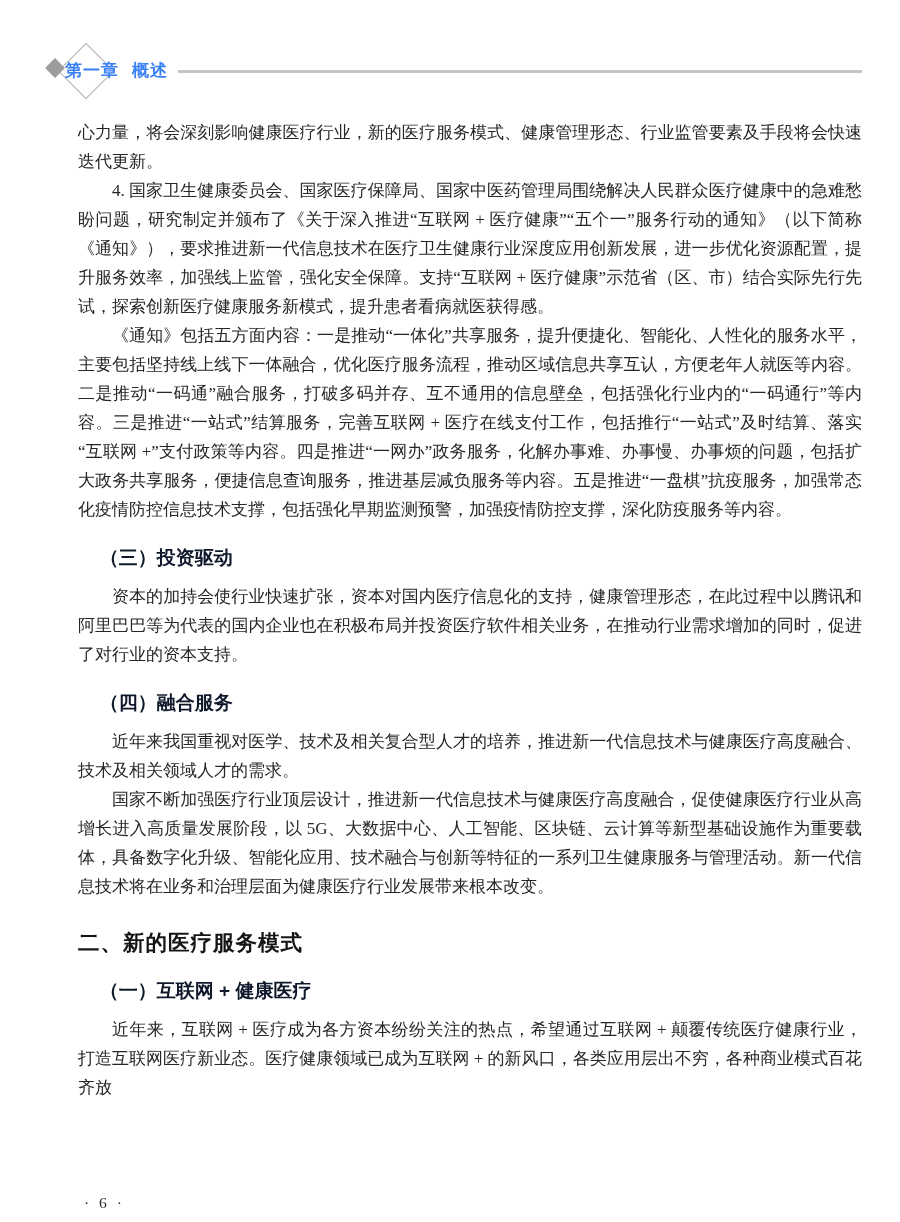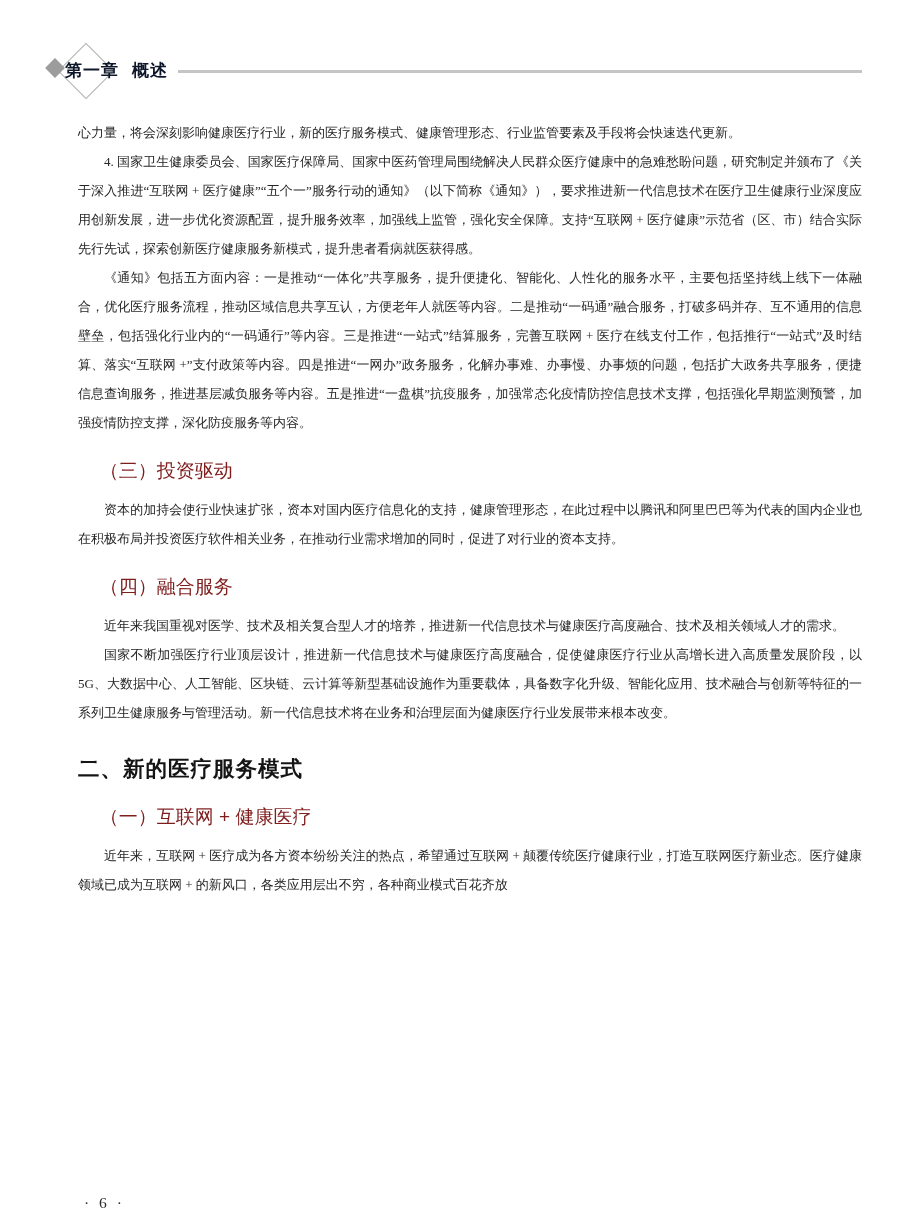--- a/index.html
+++ b/index.html
@@ -37,52 +37,52 @@
     width: 14px; height: 14px;
     background: #9c9c9c;
     transform: rotate(45deg);
   }
   .chapter-title-group {
     position: relative;
     z-index: 2;
     margin-left: 17px;
     font-size: 17px;
     font-weight: 700;
-    color: #0f172a;
+    color: #3b82f6;
     letter-spacing: 1px;
     white-space: nowrap;
     font-family: "Liberation Sans", "DejaVu Sans", sans-serif;
   }
   .chapter-title-group .chapter-title { margin-left: 13px; }
   .header-rule {
     flex: 1;
     height: 3px;
     background: #c5c5c5;
     margin-left: 10px;
     margin-top: 2px;
   }
 
   
   main { margin: 0 38px 0 78px; }
   p {
     margin: 0;
-    font-size: 13px;
+    font-size: 17px;
     line-height: 29px;
     text-align: justify;
     text-justify: inter-ideograph;
     text-indent: 2em;
     color: #262626;
   }
   p.continuation { text-indent: 0; }
 
   h3.sub-heading {
     margin: 21px 0 11px 0;
     font-size: 19px;
-    font-weight: 400;
-    color: #7f1d1d;
+    font-weight: 700;
+    color: #0f172a;
     text-indent: 1.15em;
     font-family: "Liberation Sans", "DejaVu Sans", sans-serif;
   }
   h2.section-heading {
     margin: 27px 0 21px 0;
     font-size: 21.5px;
     font-weight: 700;
     color: #141414;
     text-indent: 0;
     letter-spacing: 1px;

